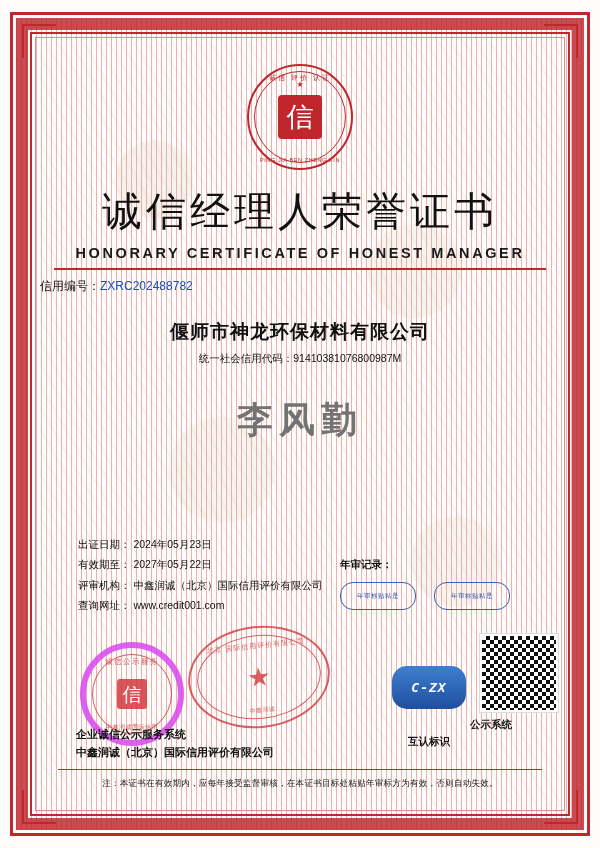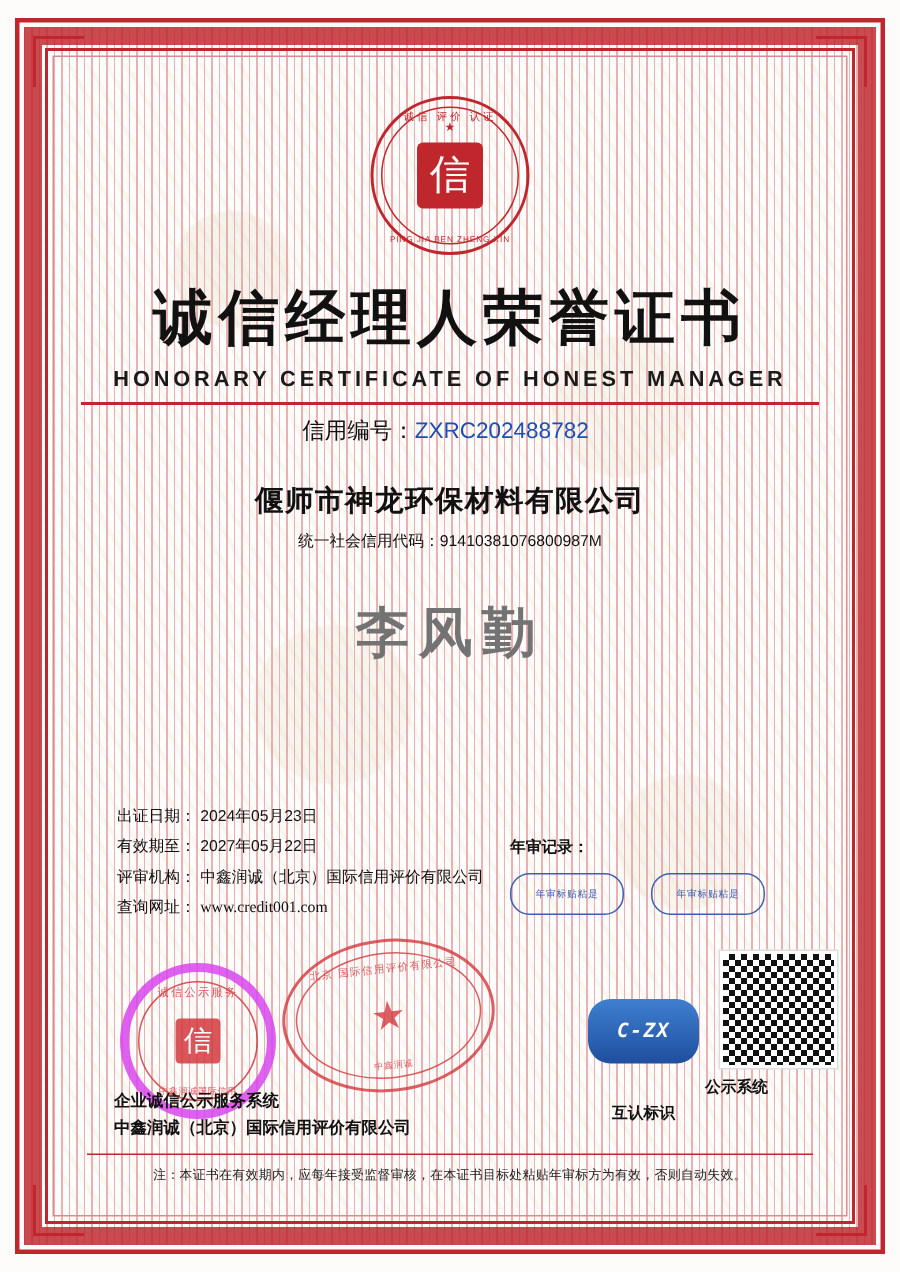--- a/index.html
+++ b/index.html
@@ -136,21 +136,21 @@
     color: #c0272d;
     font-size: 8px;
   }
 
   
   .title-cn {
     margin-top: 14px;
     text-align: center;
     font-family: "DejaVu Sans", sans-serif;
     font-size: 40px;
-    font-weight: bold;
+    font-weight: normal;
     letter-spacing: 4px;
     color: #111;
   }
   .title-en {
     margin-top: 6px;
     text-align: center;
     font-size: 14.5px;
     letter-spacing: 2.6px;
     color: #1a1a1a;
     font-weight: bold;
@@ -158,23 +158,23 @@
   .title-rule {
     margin: 7px auto 0;
     width: 492px;
     height: 2px;
     background: #c0272d;
   }
 
   
   .credit-row {
     margin-top: 8px;
-    text-align: center;
+    text-align: left;
     padding-right: 6px;
-    font-size: 15px;
+    font-size: 12px;
     color: #111;
   }
   .credit-row .val {
     color: #1a4fb5;
   }
 
   
   .company {
     margin-top: 24px;
     text-align: center;
@@ -215,21 +215,21 @@
   .details {
     position: absolute;
     left: 38px;
     top: 492px;
     width: 250px;
     font-size: 10.5px;
     color: #111;
     line-height: 1.95;
   }
   .details .label { font-weight: normal; }
-  .details .www { font-family: Liberation Serif, serif; }
+  .details .www { font-family: Liberation Sans, sans-serif; }
 
   
   .review {
     position: absolute;
     left: 300px;
     top: 516px;
     width: 180px;
   }
   .review-title {
     font-size: 10.5px;

